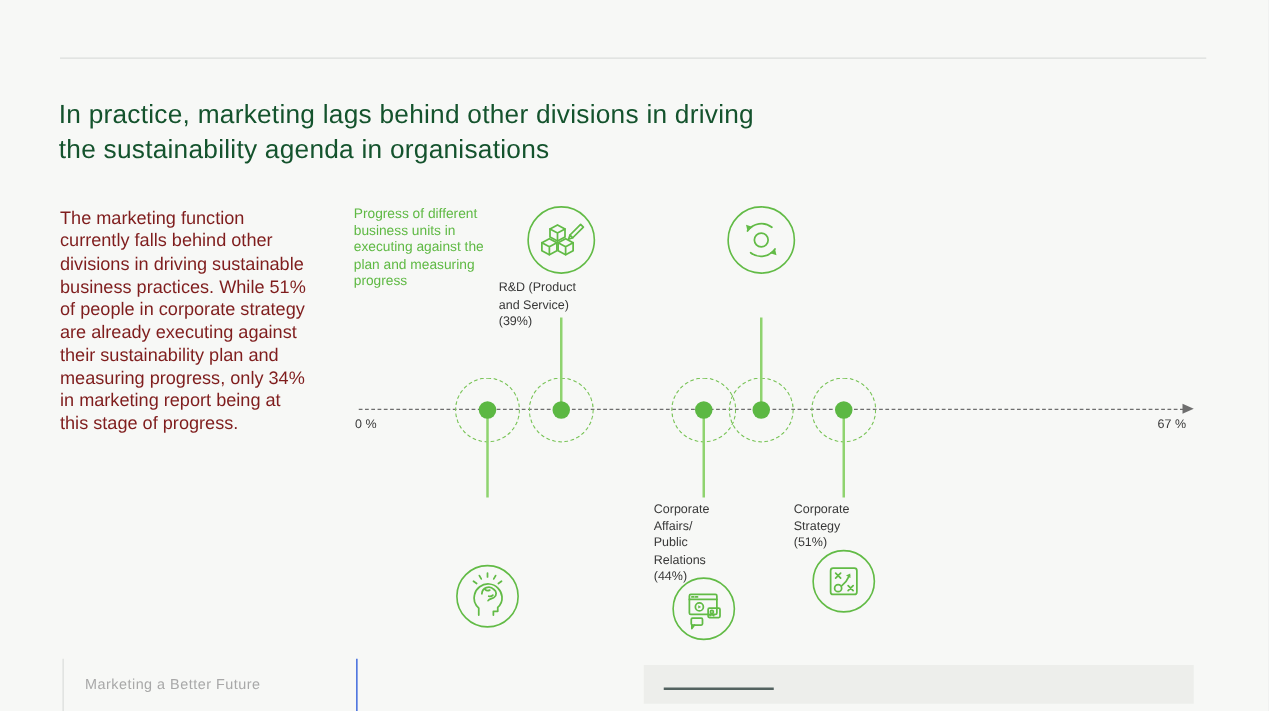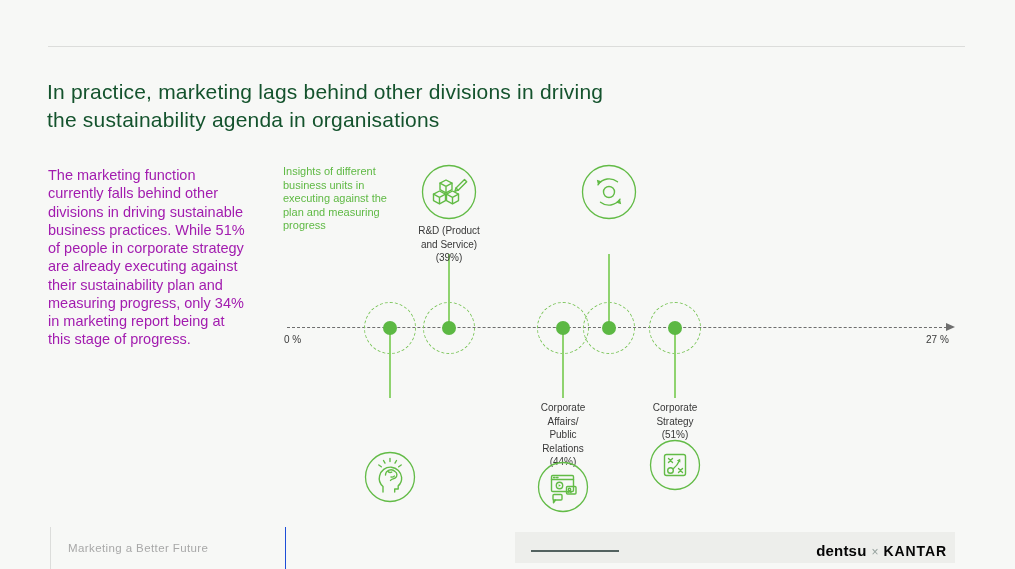--- a/index.html
+++ b/index.html
@@ -11,40 +11,40 @@
   }
   .top-rule { position:absolute; left:48px; top:46px; width:917px; height:1px; background:#dcdddb; }
 
   .title {
     position:absolute; left:47px; top:55px; width:720px;
     font-size:21px; font-weight:400; color:#14532d;
     line-height:1.33; letter-spacing:0.2px; white-space:pre-line;margin-top:23px;
   }
   .body-copy {
     position:absolute; left:48px; top:166px; width:198px;
-    font-size:14.5px; color:#a21caf; line-height:1.26; font-weight:400;
+    font-size:14.5px; color:#7f1d1d; line-height:1.26; font-weight:400;
   }
   .caption {
     position:absolute; left:283px; top:165px; width:108px;
     font-size:11px; color:#5fb944; line-height:1.23; font-weight:500;
   }
 
   
   .axis-line { position:absolute; left:287px; top:327px; width:660px; height:0; border-top:1px dashed #6e6e6e; }
   .axis-arrow { position:absolute; left:946px; top:323px; width:0; height:0;
     border-top:4.5px solid transparent; border-bottom:4.5px solid transparent; border-left:9px solid #6e6e6e; }
   .axis-label { position:absolute; font-size:10px; color:#3a3a3a; }
   .axis-min { left:284px; top:334px; }
   .axis-max { left:926px; top:334px; }
 
   
   .ring { position:absolute; width:52px; height:52px; border:1.5px dashed #7cc55b; border-radius:50%; }
   .dot  { position:absolute; width:14px; height:14px; background:#5cb843; border-radius:50%; }
   .conn { position:absolute; width:2px; background:#8fd36f; }
-  .node-label { position:absolute; font-size:10px; color:#383838; line-height:1.35; text-align:center; white-space:pre-line; }
+  .node-label { position:absolute; font-size:10px; color:#383838; line-height:1.35; white-space:pre-line; }
   .icon-circle { position:absolute; }
   .icon-circle svg { display:block; }
 
   
   .ring-marketing { left:364px; top:302px; }
   .ring-rnd       { left:423px; top:302px; }
   .ring-affairs   { left:537px; top:302px; }
   .ring-supply    { left:583px; top:302px; }
   .ring-strategy  { left:649px; top:302px; }
   
@@ -96,26 +96,26 @@
 
 <div class="slide">
 
   <div class="top-rule"></div>
 
   <h1 class="title">In practice, marketing lags behind other divisions in driving
 the sustainability agenda in organisations</h1>
 
   <p class="body-copy">The marketing function currently falls behind other divisions in driving sustainable business practices. While 51% of people in corporate strategy are already executing against their sustainability plan and measuring progress, only 34% in marketing report being at this stage of progress.</p>
 
-  <div class="caption">Insights of different business units in executing against the plan and measuring progress</div>
+  <div class="caption">Progress of different business units in executing against the plan and measuring progress</div>
 
   <div class="axis-line"></div>
   <div class="axis-arrow"></div>
   <div class="axis-label axis-min">0 %</div>
-  <div class="axis-label axis-max">27 %</div>
+  <div class="axis-label axis-max">67 %</div>
 
   <div class="ring ring-marketing"></div>
   <div class="ring ring-rnd"></div>
   <div class="ring ring-affairs"></div>
   <div class="ring ring-supply"></div>
   <div class="ring ring-strategy"></div>
 
   <div class="conn conn-rnd"></div>
   <div class="conn conn-supply"></div>
   <div class="conn conn-marketing"></div>
@@ -201,18 +201,15 @@
       <polygon class="fillg" points="31.2,19.8 27.8,21.4 31.4,23.4"></polygon>
     </svg>
   </div>
 
   <div class="footer-left-box">
     <div class="footer-left-label">Marketing a Better Future</div>
   </div>
 
   <div class="footer-gray-box">
     <div class="footer-divider-line"></div>
-    <div class="brand">
-      <span class="brand-dentsu">dentsu</span><span class="brand-sep">×</span><span class="brand-kantar">KANTAR</span>
-    </div>
   </div>
 
 </div>
 
 </body></html>

